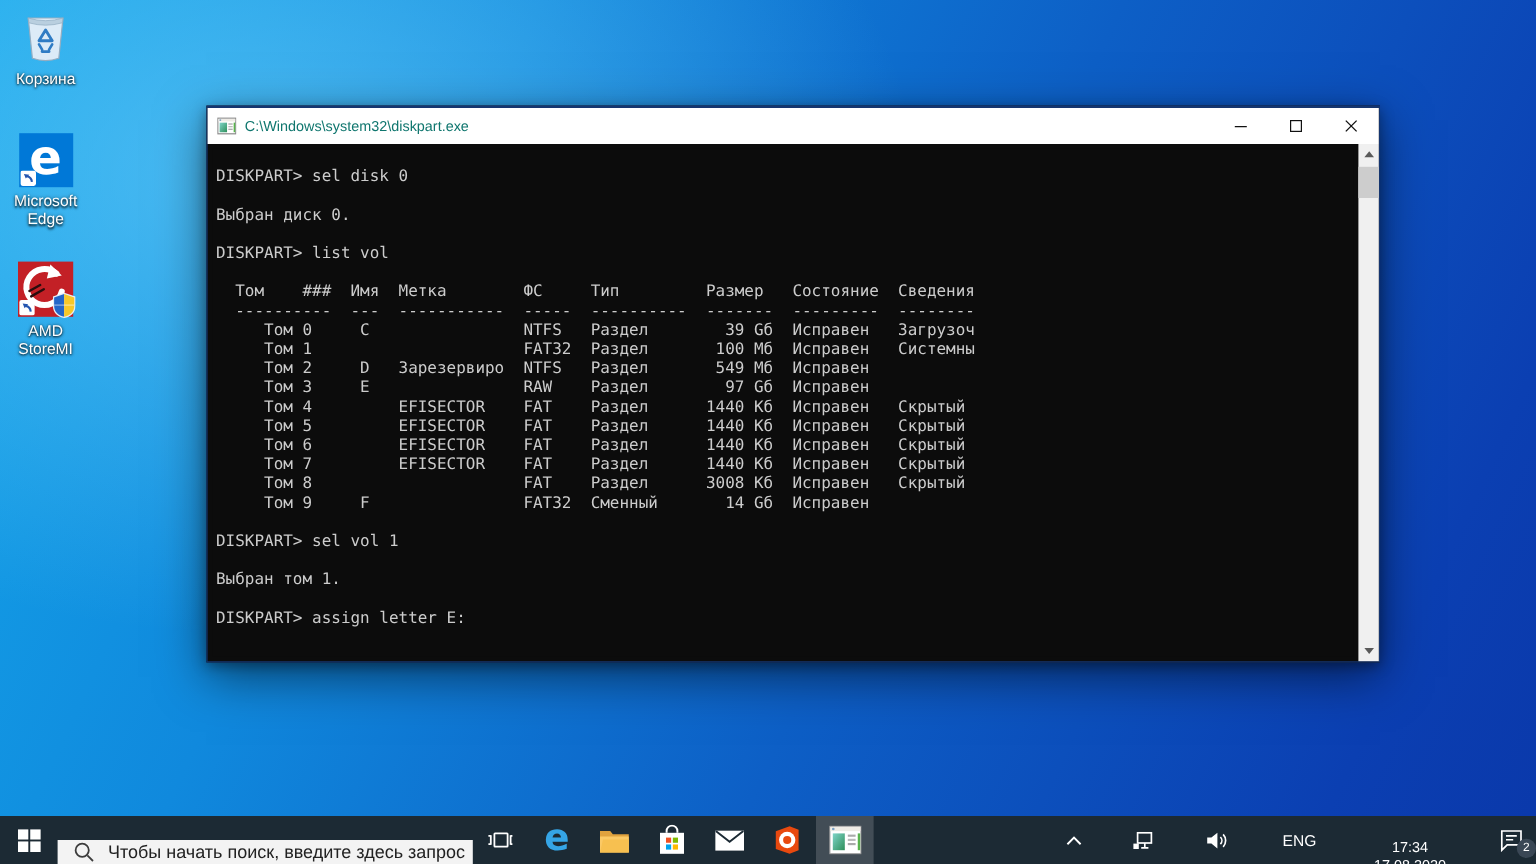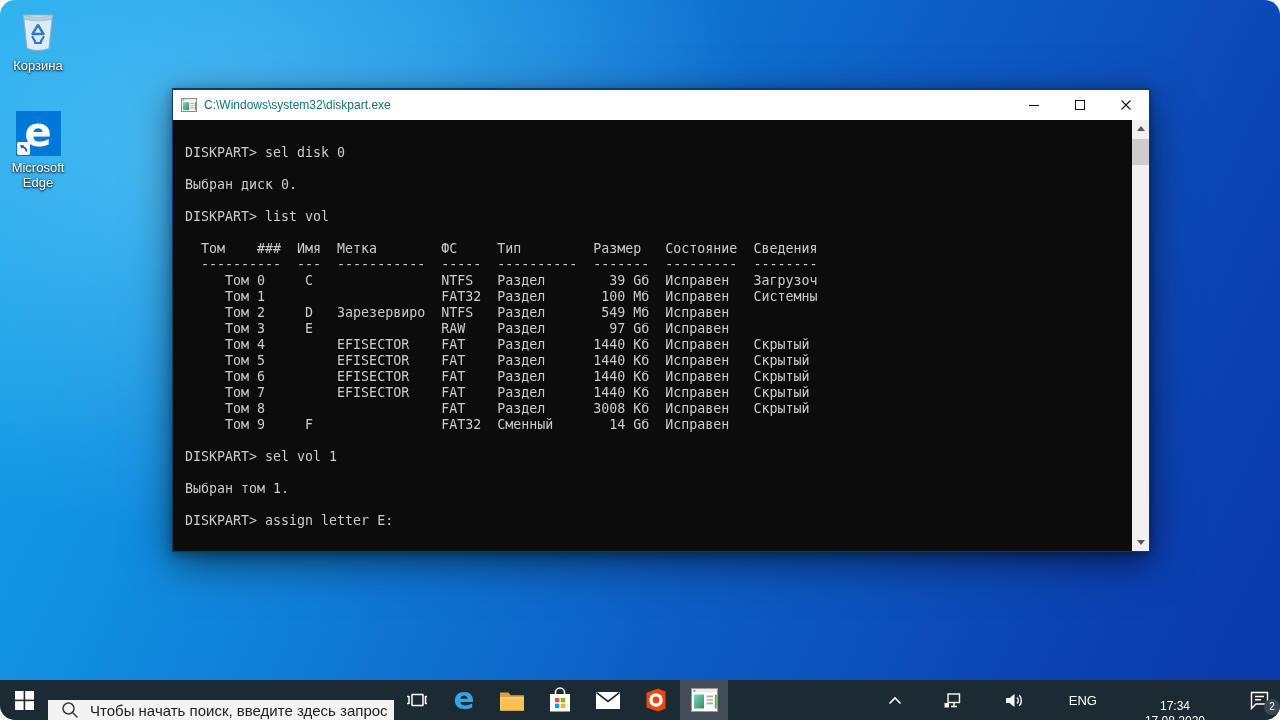--- a/index.html
+++ b/index.html
@@ -1,20 +1,20 @@
 <!DOCTYPE html>
 <html><head>
 <meta charset="utf-8">
 <style>
   html,body{margin:0;padding:0;}
   body{width:1280px;height:720px;overflow:hidden;font-family:"Liberation Sans",sans-serif;}
   .desktop{position:relative;width:1280px;height:720px;overflow:hidden;
     background:
       radial-gradient(900px 620px at 16% 20%, rgba(120,215,255,.55), rgba(120,215,255,0) 62%),
-      linear-gradient(115deg,#14a5e9 0%,#1089dd 28%,#0d5fc6 58%,#0b3fb2 88%,#0a38aa 100%); border-radius: 15px;}
+      linear-gradient(115deg,#14a5e9 0%,#1089dd 28%,#0d5fc6 58%,#0b3fb2 88%,#0a38aa 100%);}
 
   
   .dicon{position:absolute;left:1px;width:74px;display:flex;flex-direction:column;align-items:center;cursor:default;}
   .dicon-img{height:48px;display:flex;align-items:flex-end;justify-content:center;position:relative;}
   .dicon-label{margin-top:4px;font:13px/15px "Liberation Sans",sans-serif;color:#fff;text-align:center;
     text-shadow:0 1px 2px rgba(0,0,0,.9),0 0 3px rgba(0,0,0,.55);}
   .tile{position:relative;width:45px;height:45px;display:flex;align-items:center;justify-content:center;}
   .edge-tile{background:#0078d7;}
   .amd-tile{background:#c32026;width:46px;height:46px;}
   .edge-e{font:bold 40px/45px "DejaVu Sans",sans-serif;color:#fff;margin-top:-2px;}
@@ -24,21 +24,21 @@
   
   .window{position:absolute;left:172px;top:88px;width:978px;height:464px;box-sizing:border-box;
     border:1px solid #15356f;border-top:2px solid #15356f;background:#0c0c0c;
     box-shadow:0 12px 38px rgba(0,0,0,.5),0 3px 10px rgba(0,0,0,.35);}
   .titlebar{height:30px;background:#fff;display:flex;align-items:center;}
   .app-icon{margin-left:8px;display:flex;}
   .wtitle{margin-left:7px;font:12px "Liberation Sans",sans-serif;color:#0f766e;white-space:nowrap;}
   .controls{margin-left:auto;display:flex;height:30px;}
   .ctrl{width:46px;height:30px;display:flex;align-items:center;justify-content:center;}
   .console-body{position:relative;height:431px;}
-  .console{position:absolute;left:0;top:0;right:17px;bottom:0;margin:9px;padding:16px 0 0 3px;
+  .console{position:absolute;left:0;top:0;right:17px;bottom:0;margin:4px;padding:16px 0 0 3px;
     font:13.3px/16px "DejaVu Sans Mono",monospace;color:#cccccc;background:#0c0c0c;
     white-space:pre;overflow:hidden;}
   .scrollbar{position:absolute;right:0;top:0;bottom:0;width:17px;background:#f0f0f0;}
   .sb-btn{position:absolute;left:0;width:17px;height:17px;display:flex;align-items:center;justify-content:center;}
   .sb-btn.up{top:0;} .sb-btn.down{bottom:0;}
   .tri-up{width:0;height:0;border-left:4px solid transparent;border-right:4px solid transparent;border-bottom:5px solid #5a5a5a;}
   .tri-down{width:0;height:0;border-left:4px solid transparent;border-right:4px solid transparent;border-top:5px solid #5a5a5a;}
   .sb-thumb{position:absolute;left:0;top:19px;width:17px;height:26px;background:#cdcdcd;}
 
   
@@ -81,20 +81,43 @@
         <svg class="shortcut-arrow" width="13" height="13" viewBox="0 0 13 13">
           <rect width="13" height="13" rx="2" fill="#fff"></rect>
           <path d="M9.6 9.6 Q9.2 5.6 5.4 4.9" fill="none" stroke="#2456b0" stroke-width="1.8"></path>
           <path d="M2.9 2.9 l4.6 0.7 -3 3.2 z" fill="#2456b0"></path>
         </svg>
       </div>
     </div>
     <div class="dicon-label">Microsoft Edge</div>
   </div>
 
+  <div class="dicon" style="top:216px">
+    <div class="dicon-img">
+      <div class="tile amd-tile">
+        <svg width="46" height="46" viewBox="0 0 46 46">
+          <path d="M32 10 A15 15 0 1 0 36.5 25" fill="none" stroke="#fff" stroke-width="5" stroke-linecap="round"></path>
+          <path d="M27 2.5 l9.5 9 -12.5 2.5 z" fill="#fff"></path>
+          <path d="M11 29 l10.5-6 M9.5 24.5 l9-5" stroke="#2a0d0d" stroke-width="2" stroke-linecap="round"></path>
+        </svg>
+        <svg class="shield-ovl" width="19" height="21" viewBox="0 0 18 20">
+          <path d="M9 0 L18 3 V10 C18 16 14 19 9 20 C4 19 0 16 0 10 V3 Z" fill="#e8eef5"></path>
+          <path d="M9 1 L9 19 C4.6 18 1 15.3 1 10 V3.7 Z" fill="#2366c9"></path>
+          <path d="M9 1 L17 3.7 V10 C17 15.3 13.4 18 9 19 Z" fill="#f7c828"></path>
+          <path d="M1 9 h16 v1.5 h-16 z" fill="rgba(255,255,255,0.35)"></path>
+        </svg>
+        <svg class="shortcut-arrow" width="13" height="13" viewBox="0 0 13 13">
+          <rect width="13" height="13" rx="2" fill="#fff"></rect>
+          <path d="M9.6 9.6 Q9.2 5.6 5.4 4.9" fill="none" stroke="#2456b0" stroke-width="1.8"></path>
+          <path d="M2.9 2.9 l4.6 0.7 -3 3.2 z" fill="#2456b0"></path>
+        </svg>
+      </div>
+    </div>
+    <div class="dicon-label">AMD StoreMI</div>
+  </div>
 
   <div class="window">
     <div class="titlebar">
       <span class="app-icon">
         <svg width="16" height="16" viewBox="0 0 16 16">
           <defs>
               <linearGradient id="tg1" x1="0" y1="0" x2="1" y2="1">
             <stop offset="0" stop-color="#7fd4c8"></stop>
                 <stop offset="1" stop-color="#2e8f5a"></stop>
           </linearGradient>

